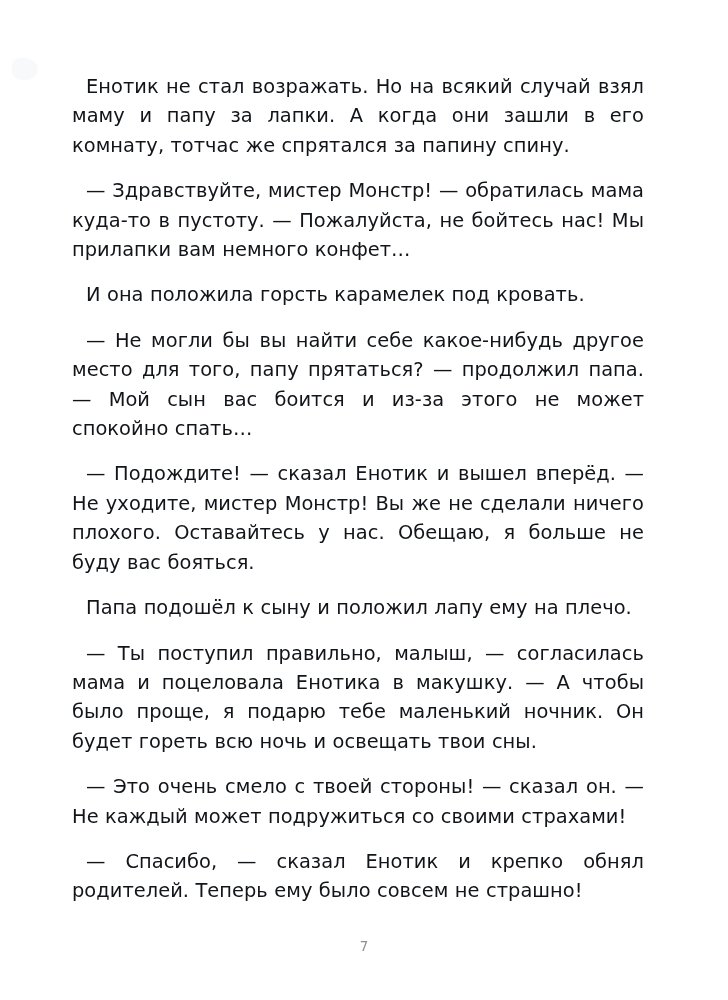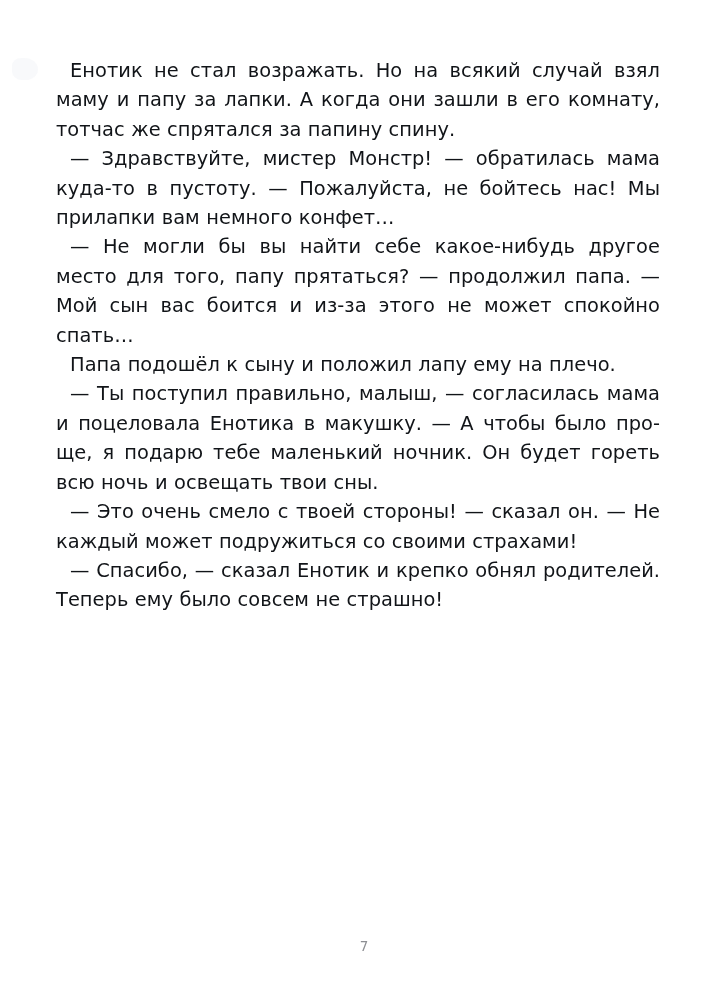--- a/index.html
+++ b/index.html
@@ -32,21 +32,21 @@
     opacity: .85;
     pointer-events: none;
   }
   .text-block {
     position: absolute;
     left: 56px;
     top: 56px;
     width: 604px;
   }
   .para {
-    margin: 0;
+    margin: 16px;
     text-align: justify;
     text-align-last: left;
     text-indent: 14px;
     font-size: 19.4px;
     line-height: 29.4px;
     color: #111418;
     letter-spacing: 0.05px;
     word-spacing: 0.2px;
     -webkit-font-smoothing: antialiased;
     hyphens: manual;
@@ -65,21 +65,23 @@
 </head>
 <body>
 
 <div class="page">
 
   <div class="gutter-artifact"></div>
 
   <div class="text-block">
     <p class="para">Енотик не стал возражать. Но на всякий случай взял маму и папу за лапки. А когда они зашли в его комнату, тотчас же спрятался за папину спину.</p>
     <p class="para">— Здравствуйте, мистер Монстр! — обратилась мама куда-то в пустоту. — Пожалуйста, не бойтесь нас! Мы при­лапки вам немного конфет…</p>
+    <p class="para">И она положила горсть карамелек под кровать.</p>
     <p class="para">— Не могли бы вы найти себе какое-нибудь другое место для того, папу прятаться? — продолжил папа. — Мой сын вас боится и из-за этого не может спокойно спать…</p>
+    <p class="para">— Подождите! — сказал Енотик и вышел вперёд. — Не уходите, мистер Монстр! Вы же не сделали ничего плохого. Оставайтесь у нас. Обещаю, я больше не буду вас бояться.</p>
     <p class="para">Папа подошёл к сыну и положил лапу ему на плечо.</p>
     <p class="para">— Ты поступил правильно, малыш, — согласилась мама и поцеловала Енотика в макушку. — А чтобы было про­ще, я подарю тебе маленький ночник. Он будет гореть всю ночь и освещать твои сны.</p>
     <p class="para">— Это очень смело с твоей стороны! — сказал он. — Не каждый может подружиться со своими страхами!</p>
     <p class="para">— Спасибо, — сказал Енотик и крепко обнял родителей. Теперь ему было совсем не страшно!</p>
   </div>
 
   <div class="page-number">7</div>
 
 </div>
 

